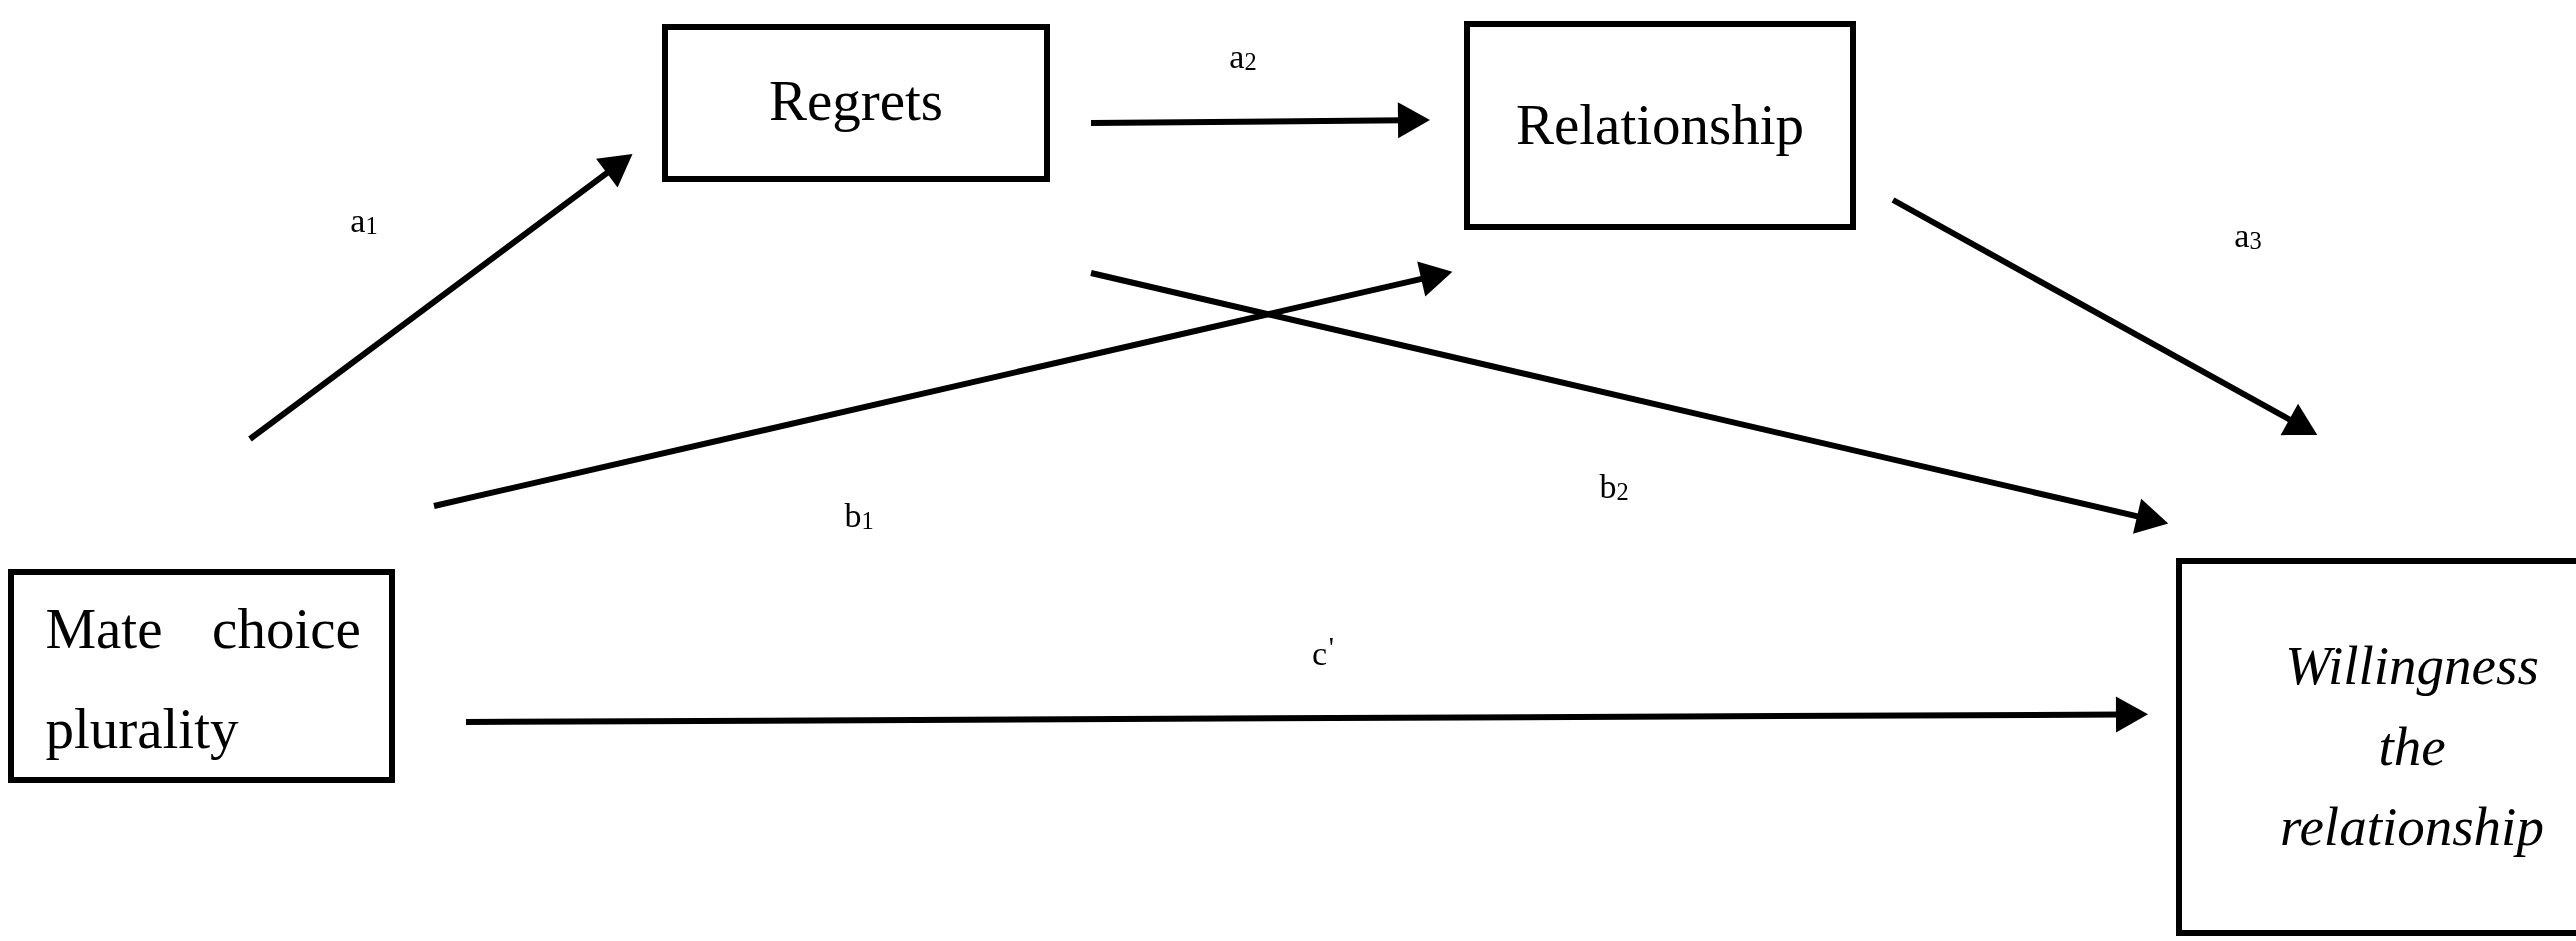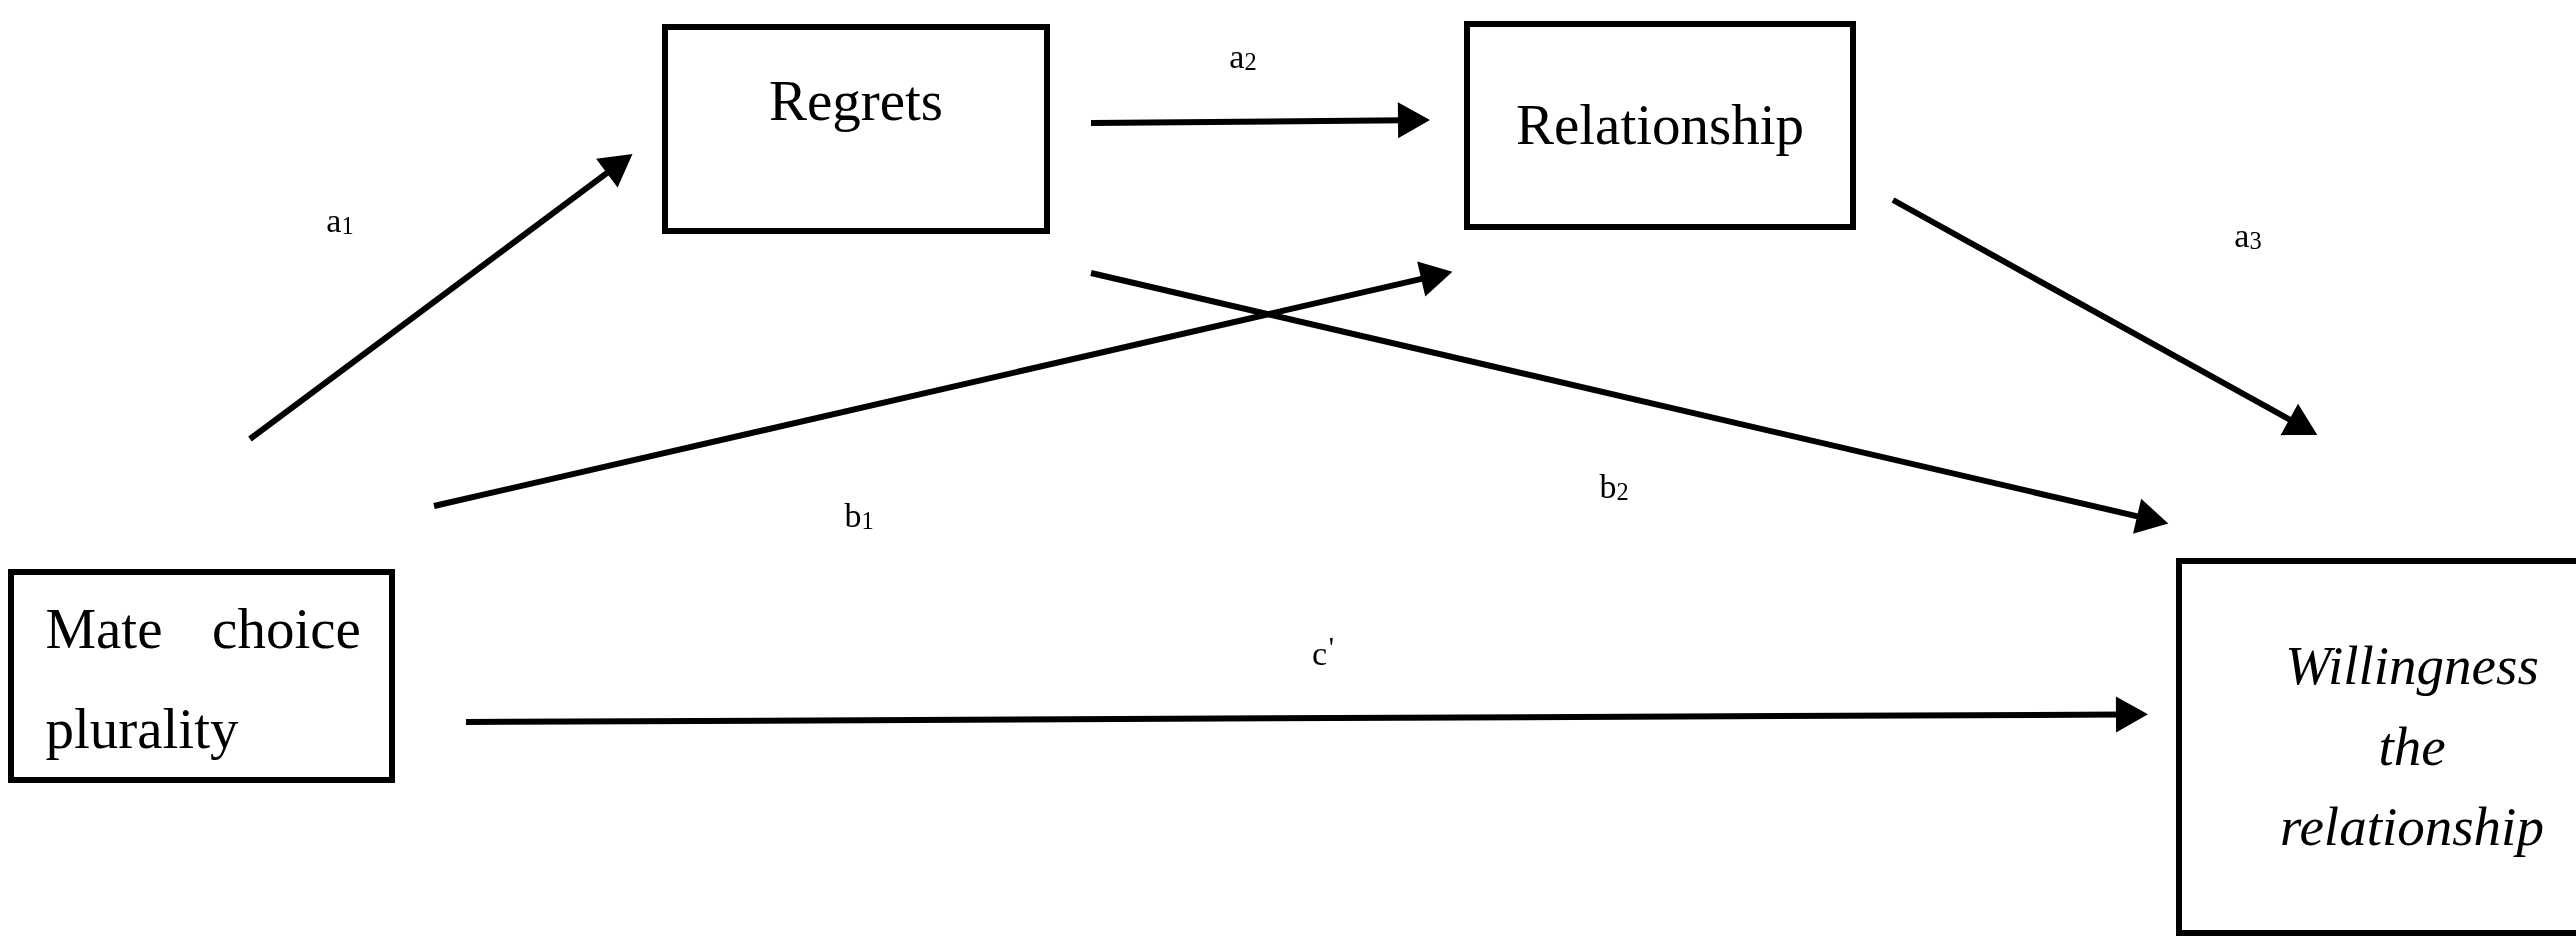--- a/index.html
+++ b/index.html
@@ -78,21 +78,21 @@
   <div class="arrow" style="left:1091px;top:270px;width:1106px;transform:rotate(13.09deg);">
     <div class="shaft"></div>
     <div class="head"></div>
   </div>
 
   <div class="arrow" style="left:466px;top:719px;width:1682px;transform:rotate(-0.26deg);">
     <div class="shaft"></div>
     <div class="head"></div>
   </div>
 
-  <div class="plabel" style="left:340px;top:221px;">
+  <div class="plabel" style="left:364px;top:221px;">
     <span>a</span><span class="sub">1</span>
   </div>
   <div class="plabel" style="left:1243px;top:57px;">
     <span>a</span><span class="sub">2</span>
   </div>
   <div class="plabel" style="left:2248px;top:236px;">
     <span>a</span><span class="sub">3</span>
   </div>
   <div class="plabel" style="left:859px;top:502px;margin-top:14px;">
     <span>b</span><span class="sub">1</span>
@@ -102,21 +102,21 @@
   </div>
   <div class="plabel" style="left:1323px;top:654px;">
     <span>c</span><span class="prime">'</span>
   </div>
 
   <div class="node node-mate" style="left:8.4px;top:569px;width:387px;height:214px;">
     <span class="ln justified">Mate choice</span>
     <span class="ln">plurality</span>
   </div>
 
-  <div class="node node-regrets" style="left:662px;top:24px;width:388px;height:210px;">
+  <div class="node node-regrets" style="left:662px;top:24px;width:388px;height:158px;">
     <span class="ln">Regrets</span>
   </div>
 
   <div class="node node-satisfaction" style="left:1464px;top:21px;width:392px;height:209px;">
     <span class="ln">Relationship</span>
   </div>
 
   <div class="node node-willingness" style="left:2176px;top:558px;width:472px;height:378px;font-style:italic;">
     <span class="ln">Willingness</span>
     <span class="ln">the</span>

